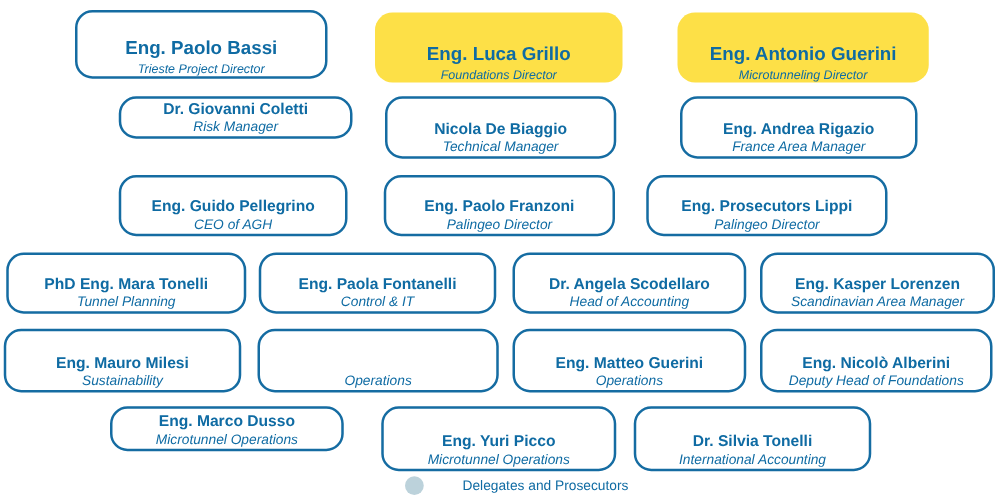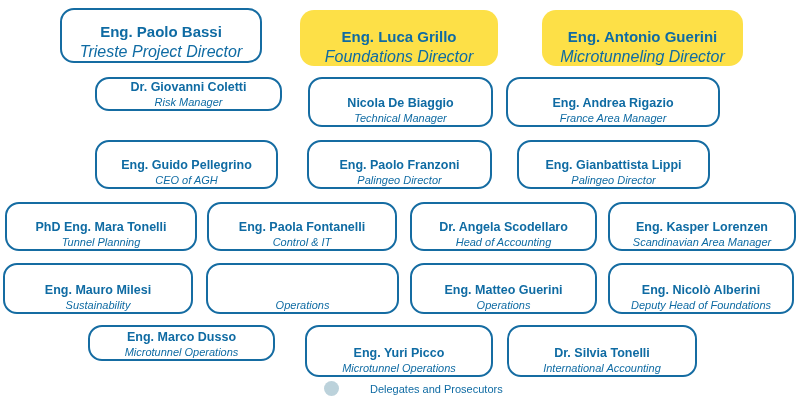--- a/index.html
+++ b/index.html
@@ -42,21 +42,21 @@
     white-space: nowrap;
   }
   .person-title {
     font-style: italic;
     font-size: 11px;
     color: #0F6BA3;
     line-height: 1.15;
     white-space: nowrap;
   }
   .box.lg .person-name { font-size: 15px; }
-  .box.lg .person-title { font-size: 16px; }
+  .box.lg .person-title { font-size: 10px; }
   .legend {
     position: absolute;
     left: 324px;
     top: 381px;
     display: flex;
     align-items: center;
     gap: 7px;
   }
   .legend-swatch {
     width: 15px;
@@ -90,35 +90,35 @@
   </div>
 
   <div class="box outlined" style="left:95px;top:77px;width:187px;height:34px">
     <div class="person-name">Dr. Giovanni Coletti</div>
     <div class="person-title">Risk Manager</div>
   </div>
   <div class="box outlined" style="left:308px;top:77px;width:185px;height:50px">
     <div class="person-name">Nicola De Biaggio</div>
     <div class="person-title">Technical Manager</div>
   </div>
-  <div class="box outlined" style="left:506px;top:77px;width:214px;height:50px">
+  <div class="box outlined" style="left:544px;top:77px;width:190px;height:50px">
     <div class="person-name">Eng. Andrea Rigazio</div>
     <div class="person-title">France Area Manager</div>
   </div>
 
   <div class="box outlined" style="left:95px;top:140px;width:183px;height:49px">
     <div class="person-name">Eng. Guido Pellegrino</div>
     <div class="person-title">CEO of AGH</div>
   </div>
   <div class="box outlined" style="left:307px;top:140px;width:185px;height:49px">
     <div class="person-name">Eng. Paolo Franzoni</div>
     <div class="person-title">Palingeo Director</div>
   </div>
   <div class="box outlined" style="left:517px;top:140px;width:193px;height:49px">
-    <div class="person-name">Eng. Gianbattista Lippi</div>
+    <div class="person-name">Eng. Prosecutors Lippi</div>
     <div class="person-title">Palingeo Director</div>
   </div>
 
   <div class="box outlined" style="left:5px;top:202px;width:192px;height:49px">
     <div class="person-name">PhD Eng. Mara Tonelli</div>
     <div class="person-title">Tunnel Planning</div>
   </div>
   <div class="box outlined" style="left:207px;top:202px;width:190px;height:49px">
     <div class="person-name">Eng. Paola Fontanelli</div>
     <div class="person-title">Control &amp; IT</div>

